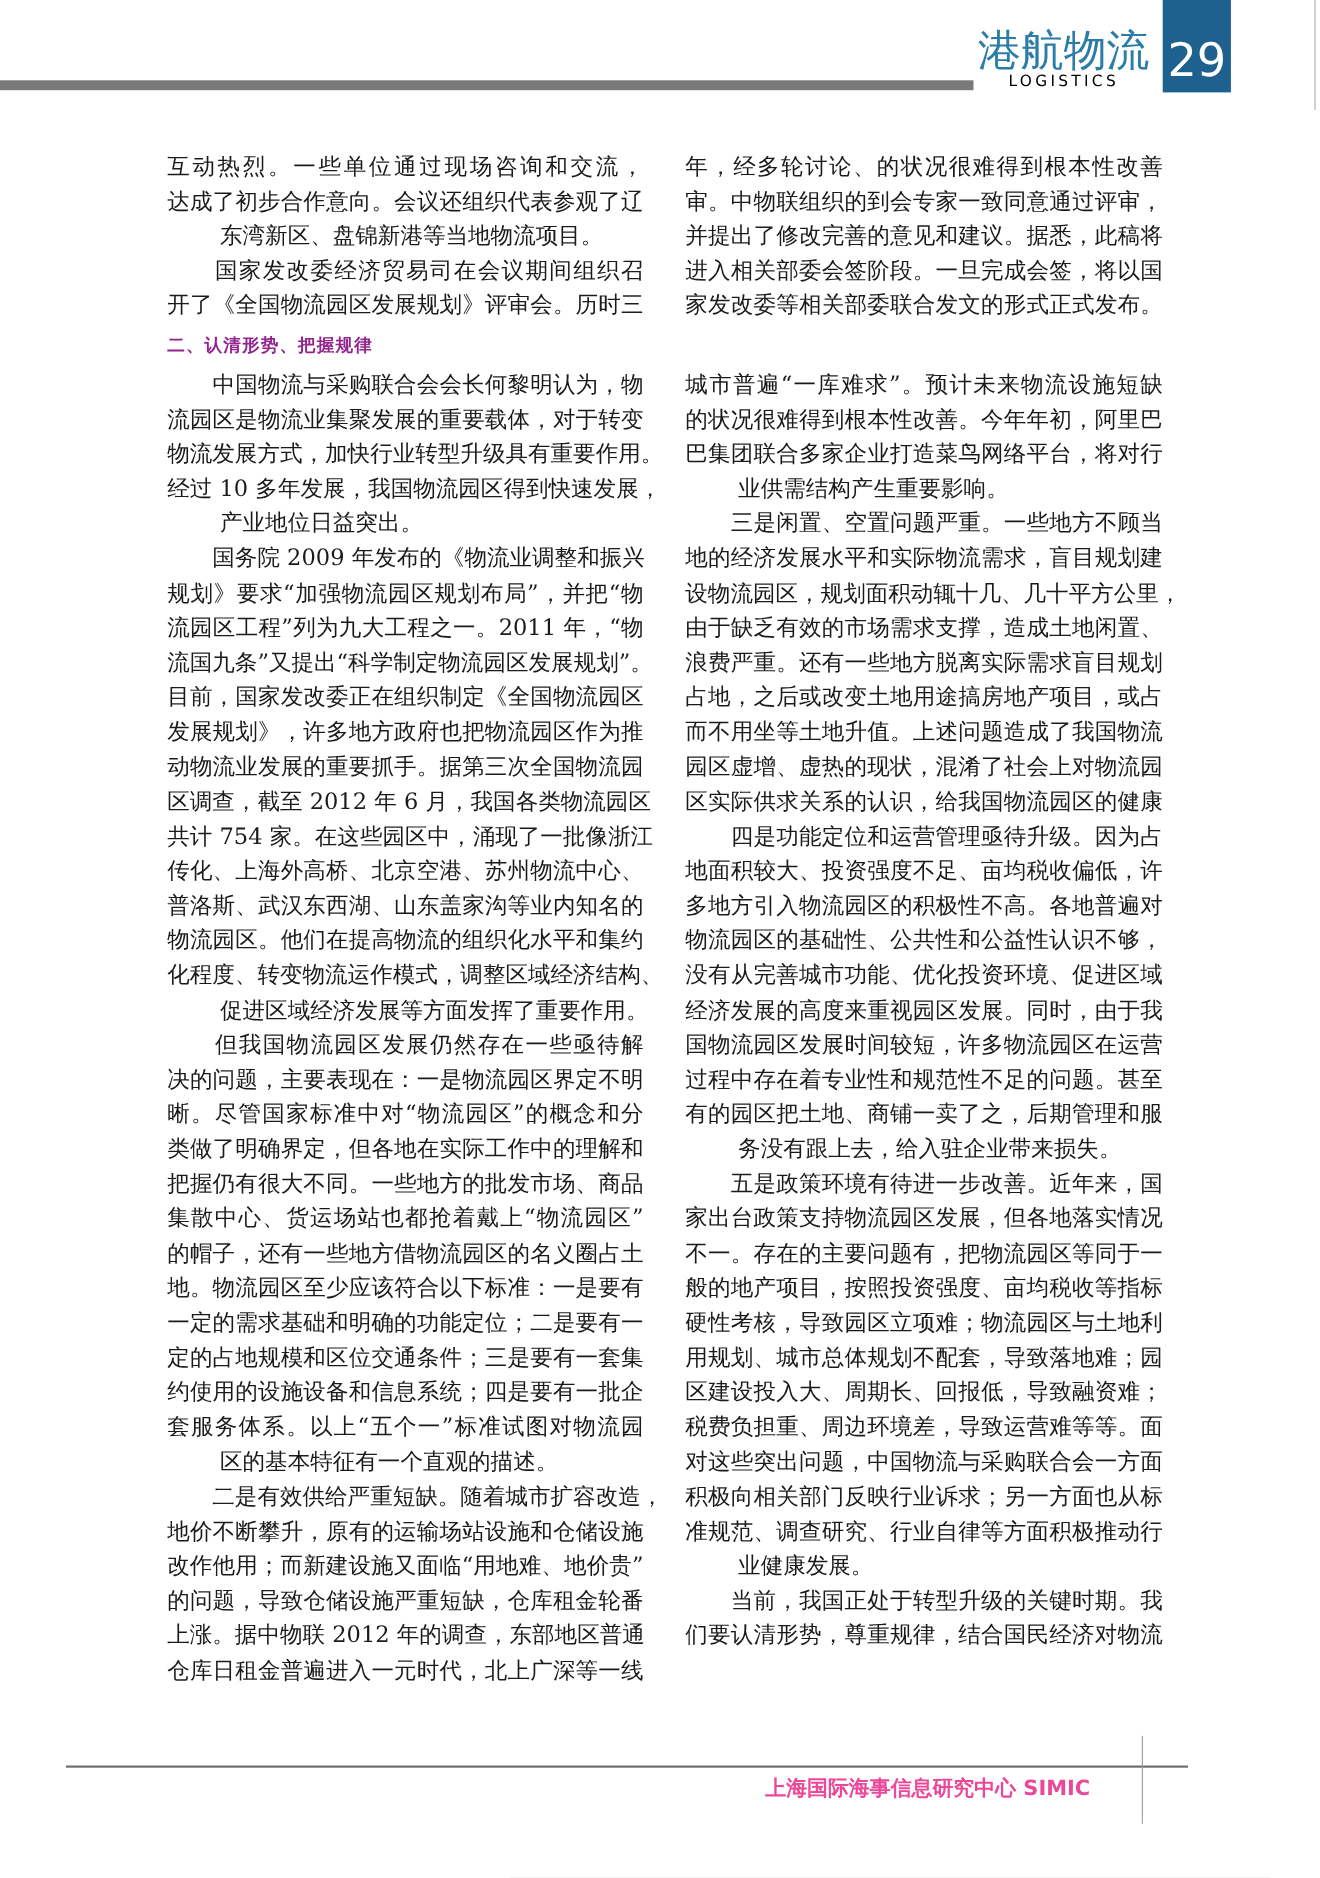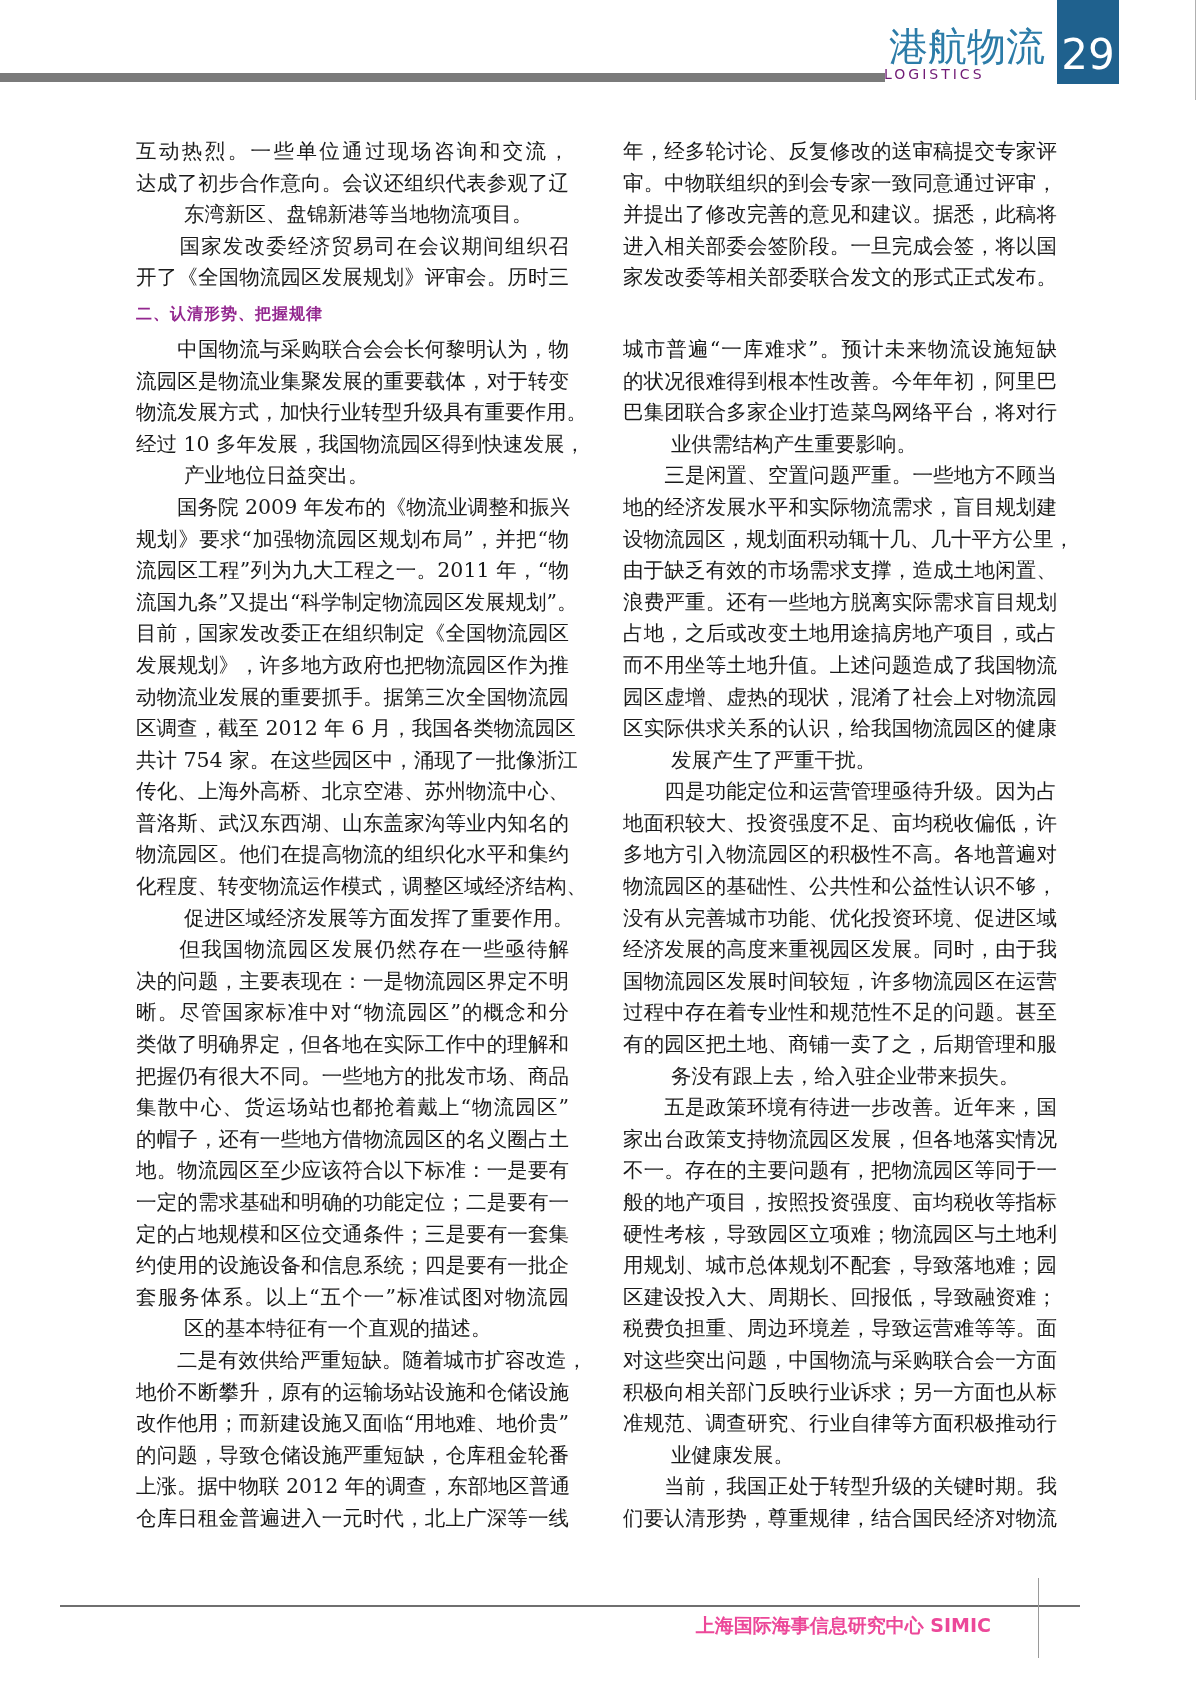--- a/index.html
+++ b/index.html
@@ -13,36 +13,36 @@
   .gray-rule{position:absolute;left:0;top:73px;width:885px;height:9px;background:#7a7a7a;}
   .page-title{
     position:absolute;left:884px;top:24px;width:166px;height:46px;
     font-family:"DejaVu Sans","Liberation Sans",sans-serif;
     font-size:39px;line-height:46px;color:var(--accent,#2c7ca8);
     text-align:center;white-space:nowrap;font-weight:500;
   }
   .page-subtitle{
     position:absolute;left:884px;top:66px;width:166px;
     font-family:"DejaVu Sans","Liberation Sans",sans-serif;
-    font-size:14px;letter-spacing:3px;color:#701a75;
+    font-size:14px;letter-spacing:3px;color:#000000;text-align:center;
   }
   .page-number-badge{
     position:absolute;left:1057px;top:0;width:62px;height:84px;
     background:var(--badge,#1f618e);
     display:flex;align-items:center;justify-content:center;
     padding-top:25px;box-sizing:border-box;
   }
   .page-number{
     font-family:"DejaVu Sans","Liberation Sans",sans-serif;
     font-size:42px;color:#ffffff;line-height:1;
   }
   .top-right-rule{position:absolute;left:1195px;top:0;width:1px;height:100px;background:#b0b0b0;}
   
   .col{position:absolute;top:136px;}
-  .col-left{left:136px;width:433px;}
+  .col-left{left:152px;width:433px;}
   .col-right{left:623px;width:434px;}
   .ln{
     height:31.6px;line-height:31.6px;font-size:20.5px;
     text-align:justify;text-align-last:justify;
     white-space:nowrap;overflow:visible;
   }
   .ln.end{text-align-last:left;margin-left:48px;}
   .col-heading{
     height:40px;line-height:40px;
     font-family:"DejaVu Sans","Liberation Sans",sans-serif;
@@ -113,40 +113,39 @@
       <div class="ln">套服务体系。以上“五个一”标准试图对物流园</div>
       <div class="ln end">区的基本特征有一个直观的描述。</div>
       <div class="ln">　　二是有效供给严重短缺。随着城市扩容改造，</div>
       <div class="ln">地价不断攀升，原有的运输场站设施和仓储设施</div>
       <div class="ln">改作他用；而新建设施又面临“用地难、地价贵”</div>
       <div class="ln">的问题，导致仓储设施严重短缺，仓库租金轮番</div>
       <div class="ln">上涨。据中物联 2012 年的调查，东部地区普通</div>
       <div class="ln">仓库日租金普遍进入一元时代，北上广深等一线</div>
     </div>
   <div class="col col-right" id="col-right">
-      <div class="ln">年，经多轮讨论、反复修改的送审稿提交专家评</div>
+      <div class="ln">年，经多轮讨论、的状况很难得到根本性改善</div>
       <div class="ln">审。中物联组织的到会专家一致同意通过评审，</div>
       <div class="ln">并提出了修改完善的意见和建议。据悉，此稿将</div>
       <div class="ln">进入相关部委会签阶段。一旦完成会签，将以国</div>
       <div class="ln">家发改委等相关部委联合发文的形式正式发布。</div>
       <div class="row-spacer"></div>
       <div class="ln">城市普遍“一库难求”。预计未来物流设施短缺</div>
       <div class="ln">的状况很难得到根本性改善。今年年初，阿里巴</div>
       <div class="ln">巴集团联合多家企业打造菜鸟网络平台，将对行</div>
       <div class="ln end">业供需结构产生重要影响。</div>
       <div class="ln">　　三是闲置、空置问题严重。一些地方不顾当</div>
       <div class="ln">地的经济发展水平和实际物流需求，盲目规划建</div>
       <div class="ln">设物流园区，规划面积动辄十几、几十平方公里，</div>
       <div class="ln">由于缺乏有效的市场需求支撑，造成土地闲置、</div>
       <div class="ln">浪费严重。还有一些地方脱离实际需求盲目规划</div>
       <div class="ln">占地，之后或改变土地用途搞房地产项目，或占</div>
       <div class="ln">而不用坐等土地升值。上述问题造成了我国物流</div>
       <div class="ln">园区虚增、虚热的现状，混淆了社会上对物流园</div>
       <div class="ln">区实际供求关系的认识，给我国物流园区的健康</div>
-      <div class="ln end">发展产生了严重干扰。</div>
       <div class="ln">　　四是功能定位和运营管理亟待升级。因为占</div>
       <div class="ln">地面积较大、投资强度不足、亩均税收偏低，许</div>
       <div class="ln">多地方引入物流园区的积极性不高。各地普遍对</div>
       <div class="ln">物流园区的基础性、公共性和公益性认识不够，</div>
       <div class="ln">没有从完善城市功能、优化投资环境、促进区域</div>
       <div class="ln">经济发展的高度来重视园区发展。同时，由于我</div>
       <div class="ln">国物流园区发展时间较短，许多物流园区在运营</div>
       <div class="ln">过程中存在着专业性和规范性不足的问题。甚至</div>
       <div class="ln">有的园区把土地、商铺一卖了之，后期管理和服</div>
       <div class="ln end">务没有跟上去，给入驻企业带来损失。</div>

